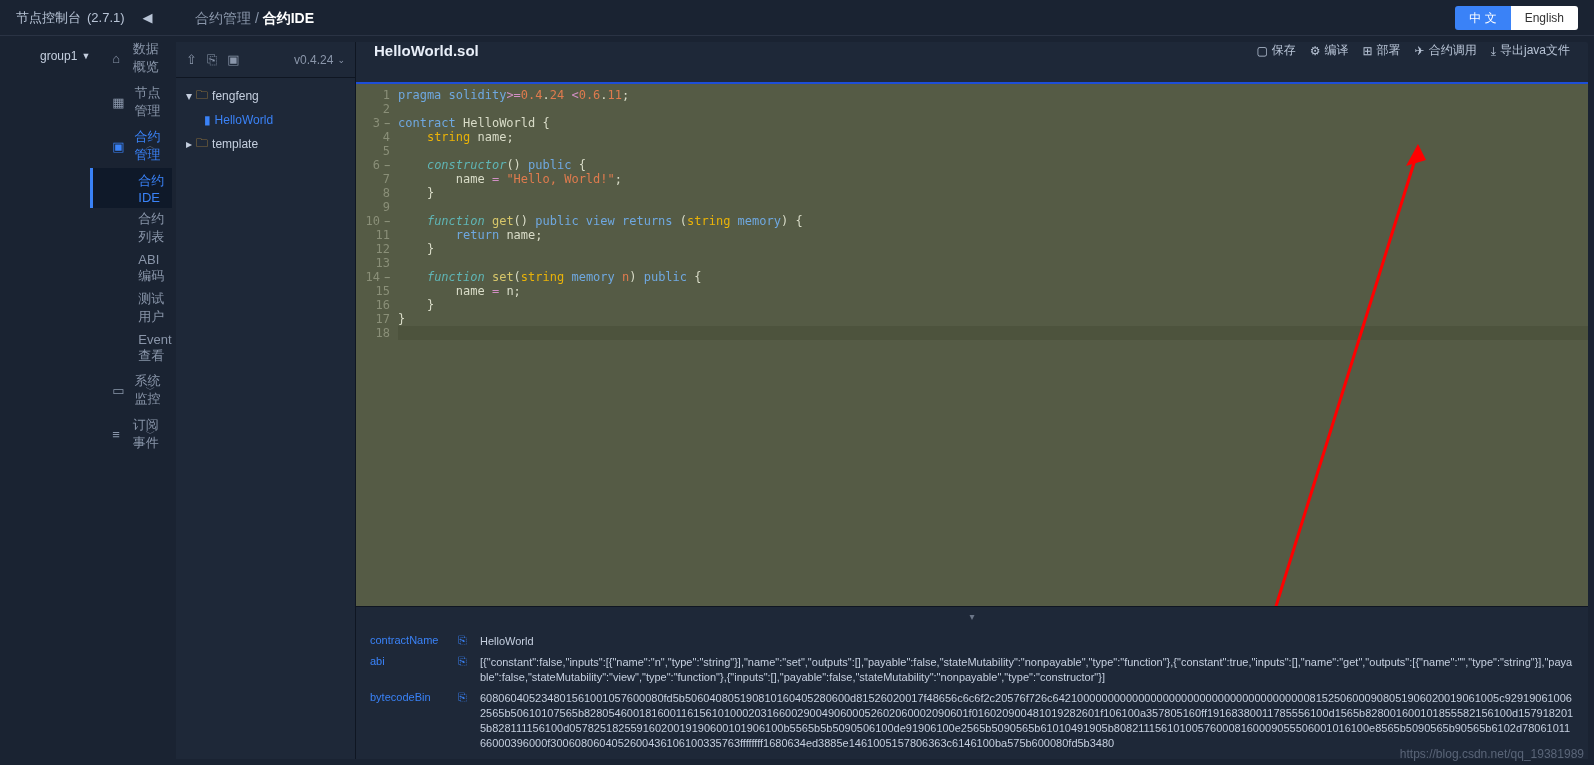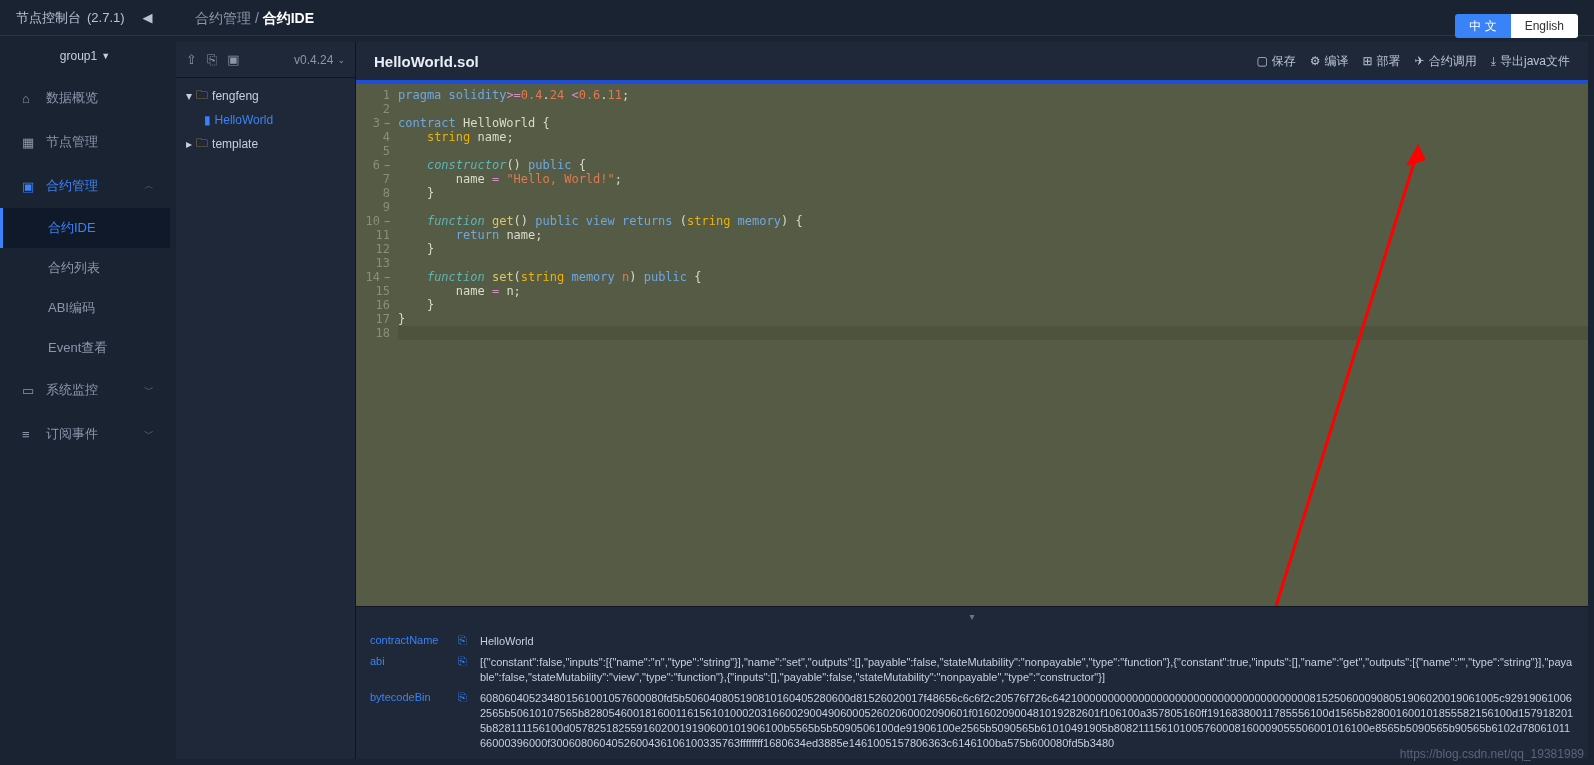--- a/index.html
+++ b/index.html
@@ -16,28 +16,28 @@
   height:36px;
   background:#1a2332;
   display:flex; align-items:center;
   padding:0 16px;
   border-bottom:1px solid #2a3344;
 }
 .topbar-title { color:#b8c4d6; font-size:13px; display:flex; align-items:center; gap:6px; }
 .collapse-ic { margin-left:12px; cursor:pointer; }
 .breadcrumb { position:absolute; left:195px; top:10px; color:#8a96aa; font-size:14px; }
 .breadcrumb b { color:#fff; font-weight:600; }
-.lang-btns { position:absolute; right:16px; top:6px; display:flex;margin-top:8px; }
+.lang-btns { position:absolute; right:16px; top:6px; display:flex; }
 .lang-btns button { height:24px; padding:0 14px; font-size:12px; border:none; cursor:pointer; }
 .lang-zh { background:#3a82f7; color:#fff; border-radius:3px 0 0 3px; }
 .lang-en { background:#fff; color:#333; border-radius:0 3px 3px 0; }
 
 .layout { display:flex; height:calc(100% - 36px); }
 
-.sidebar { width:170px; background:#1a2332; display:flex; flex-direction:column; }
+.sidebar { width:170px; background:#1a2332; display:flex; flex-direction:row;padding-left:40px; }
 .group-sel { height:40px; display:flex; align-items:center; justify-content:center; color:#c5cfdf; font-size:12px; gap:4px; cursor:pointer; }
 .nav { flex:1; }
 .nav-item { height:44px; display:flex; align-items:center; padding-left:22px; color:#8a96aa; font-size:13px; cursor:pointer; gap:10px; position:relative; }
 .nav-item.expanded { color:#3a82f7; }
 .nav-item .chev { position:absolute; right:16px; font-size:10px; color:#6b7688; }
 .nav-sub { height:40px; display:flex; align-items:center; padding-left:48px; color:#8a96aa; font-size:13px; cursor:pointer; }
 .nav-sub.active { background:#0f1929; color:#3a82f7; border-left:3px solid #3a82f7; padding-left:45px; }
 .nav-ic { width:14px; display:inline-block; }
 
 .main { flex:1; display:flex; background:#1e2838; margin:6px 6px 6px 6px; border-radius:2px; }
@@ -47,21 +47,21 @@
 .ft-tools span { cursor:pointer; color:#8a96aa; }
 .ft-version { margin-left:auto; color:#8a96aa; font-size:12px; display:flex; align-items:center; gap:4px; cursor:pointer; }
 .ft-body { flex:1; padding:6px 0; font-size:12px; }
 .ft-node { height:24px; display:flex; align-items:center; padding-left:10px; cursor:pointer; gap:4px; color:#c5cfdf; }
 .ft-node.lvl1 { padding-left:28px; }
 .ft-node.active { color:#3a82f7; }
 .folder-ic { color:#d9a23e; }
 .file-ic { color:#3a82f7; }
 
 .content { flex:1; display:flex; flex-direction:column; overflow:hidden; }
-.file-head { height:42px; display:flex; align-items:center; padding:0 18px; border-bottom:4px solid #1d4ed8; }
+.file-head { height:42px; display:flex; align-items:flex-start; padding:0 18px; border-bottom:2px solid #1d4ed8; }
 .file-name { color:#e8eef8; font-weight:600; font-size:15px; }
 .actions { margin-left:auto; display:flex; gap:14px; }
 .act { color:#b8c4d6; font-size:12px; cursor:pointer; display:flex; align-items:center; gap:4px; }
 
 .editor-wrap { flex:1; background:#555b45; display:flex; overflow:hidden; position:relative; }
 .gutter { width:42px; background:#555b45; text-align:right; padding:4px 8px 4px 0; color:#8a8f78; font-family:Consolas,Monaco,monospace; font-size:12px; line-height:14px; user-select:none; }
 .gutter .ln { height:14px; }
 .gutter .fold::after { content:"−"; color:#9aa088; margin-left:4px; font-size:10px; }
 .code { flex:1; padding:4px 0; font-family:Consolas,Monaco,monospace; font-size:12px; line-height:14px; white-space:pre; color:#d9dcc8; }
 .kw { color:#6fa8e0; }
@@ -128,20 +128,21 @@
         <span>节点管理</span>
       </div>
       <div class="nav-item expanded">
         <span class="nav-ic">▣</span>
         <span>合约管理</span>
         <span class="chev">︿</span>
       </div>
       <div class="nav-sub active">合约IDE</div>
       <div class="nav-sub">合约列表</div>
       <div class="nav-sub">ABI编码</div>
+      <div class="nav-sub">测试用户</div>
       <div class="nav-sub">Event查看</div>
       <div class="nav-item">
         <span class="nav-ic">▭</span>
         <span>系统监控</span>
         <span class="chev">﹀</span>
       </div>
       <div class="nav-item">
         <span class="nav-ic">≡</span>
         <span>订阅事件</span>
         <span class="chev">﹀</span>

